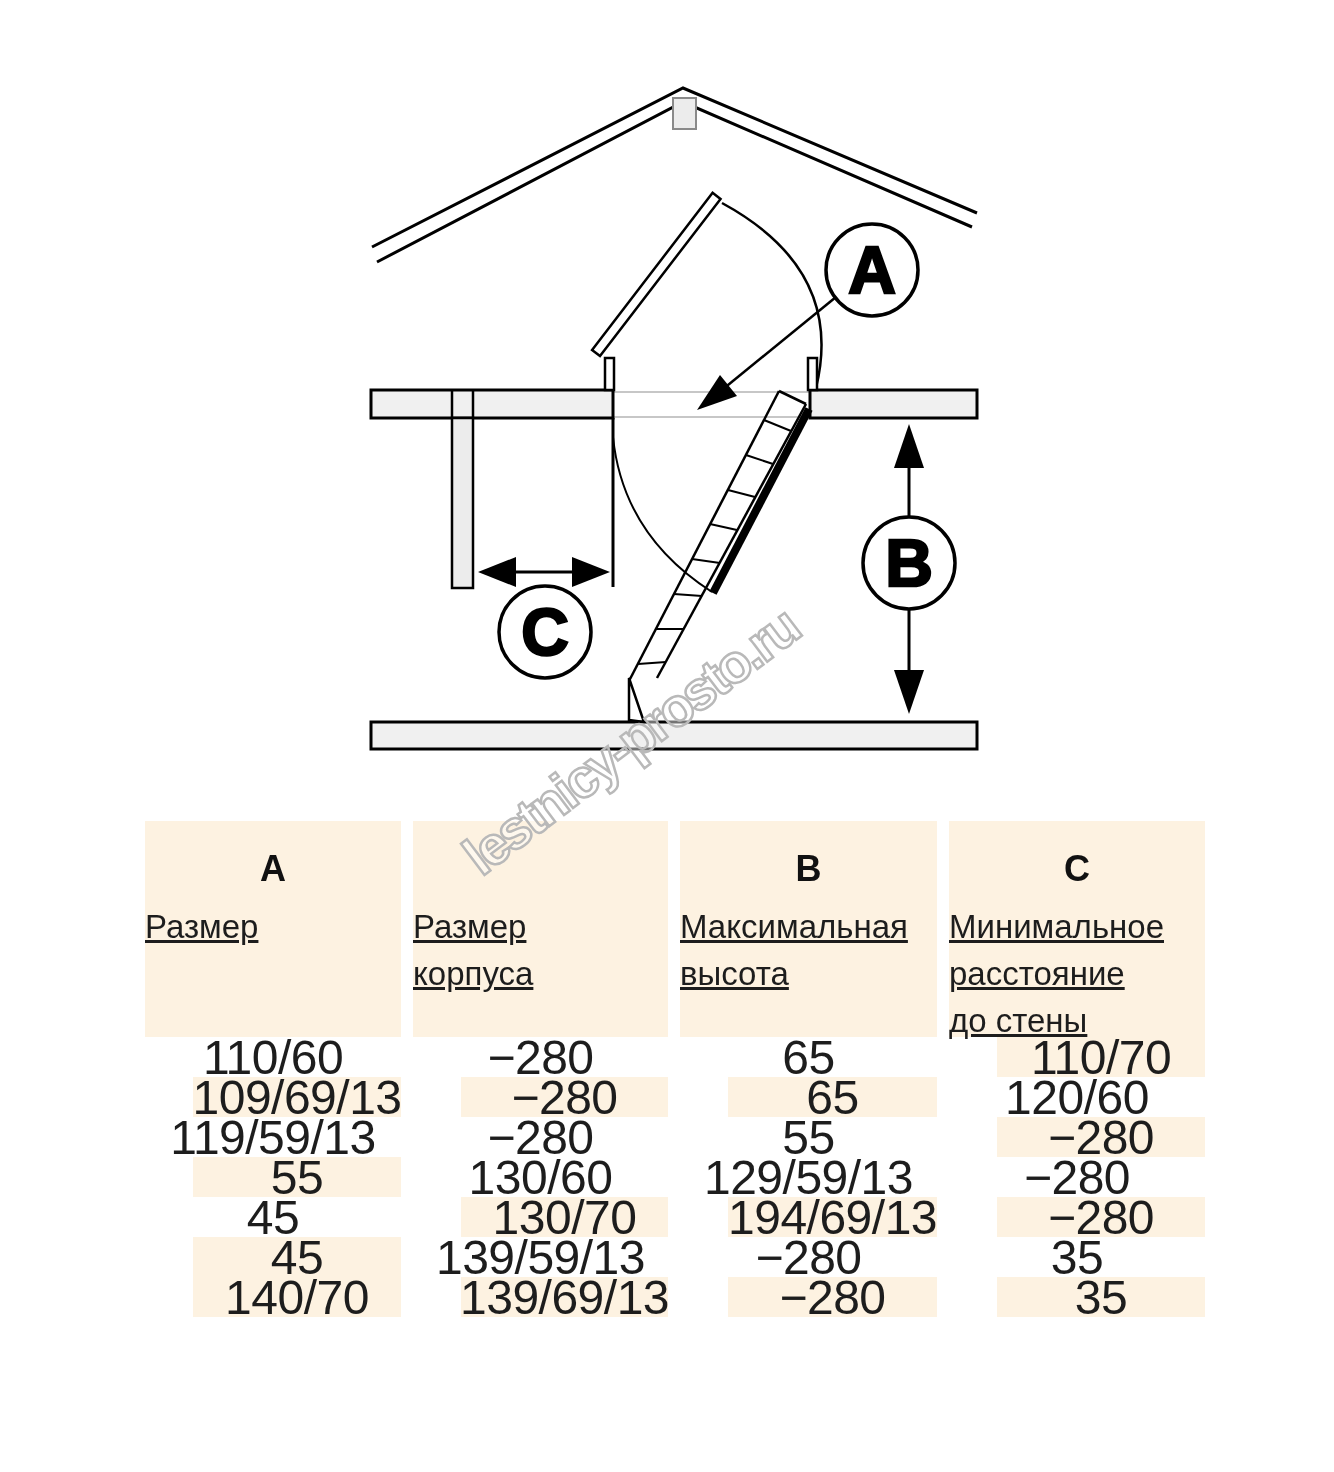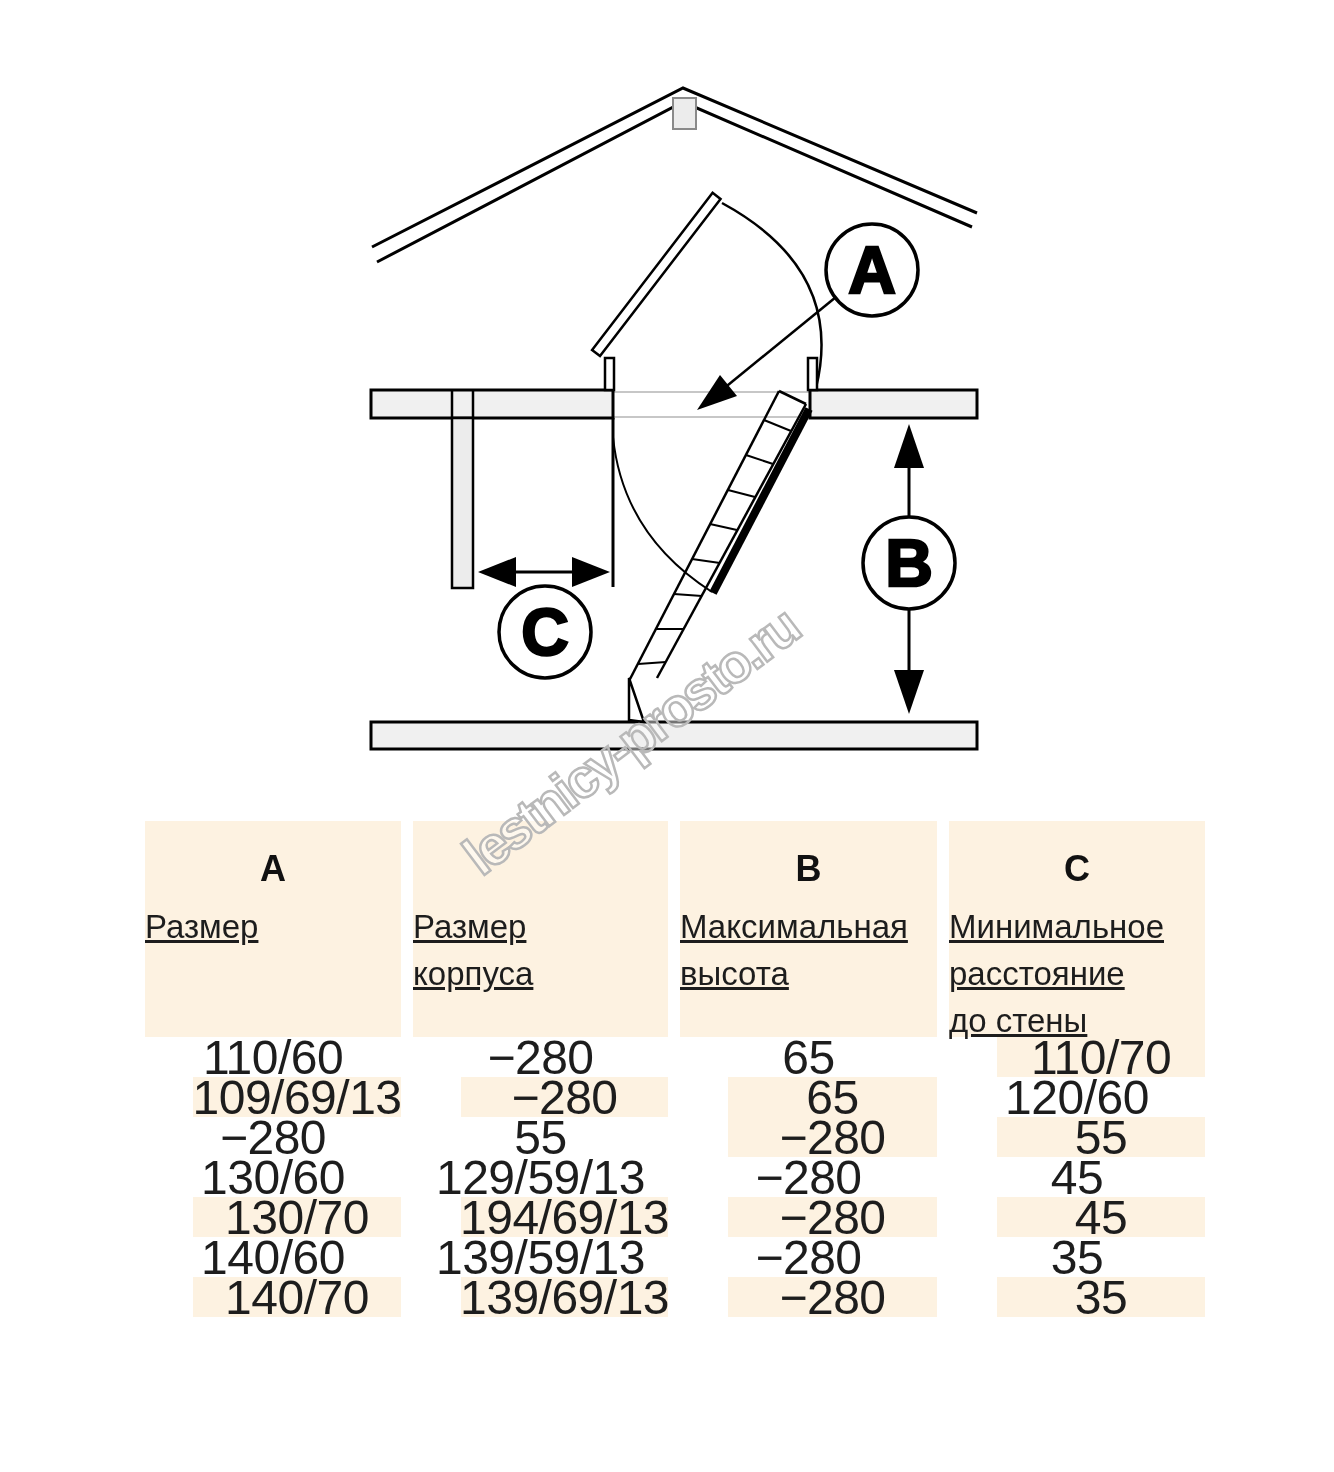--- a/index.html
+++ b/index.html
@@ -151,37 +151,37 @@
     <div class="cell">110/60</div>
     <div class="cell">−280</div>
     <div class="cell">65</div>
 
     <div class="cell shaded">110/70</div>
     <div class="cell shaded">109/69/13</div>
     <div class="cell shaded">−280</div>
     <div class="cell shaded">65</div>
 
     <div class="cell">120/60</div>
+    <div class="cell">119/59/13</div>
     <div class="cell">−280</div>
     <div class="cell">55</div>
 
     <div class="cell shaded">−280</div>
     <div class="cell shaded">55</div>
 
     <div class="cell">130/60</div>
     <div class="cell">129/59/13</div>
     <div class="cell">−280</div>
     <div class="cell">45</div>
 
     <div class="cell shaded">130/70</div>
     <div class="cell shaded">194/69/13</div>
     <div class="cell shaded">−280</div>
     <div class="cell shaded">45</div>
 
-    <div class="cell">140/60</div>
     <div class="cell">139/59/13</div>
     <div class="cell">−280</div>
     <div class="cell">35</div>
 
     <div class="cell shaded">140/70</div>
     <div class="cell shaded">139/69/13</div>
     <div class="cell shaded">−280</div>
     <div class="cell shaded">35</div>
   </div>
 

